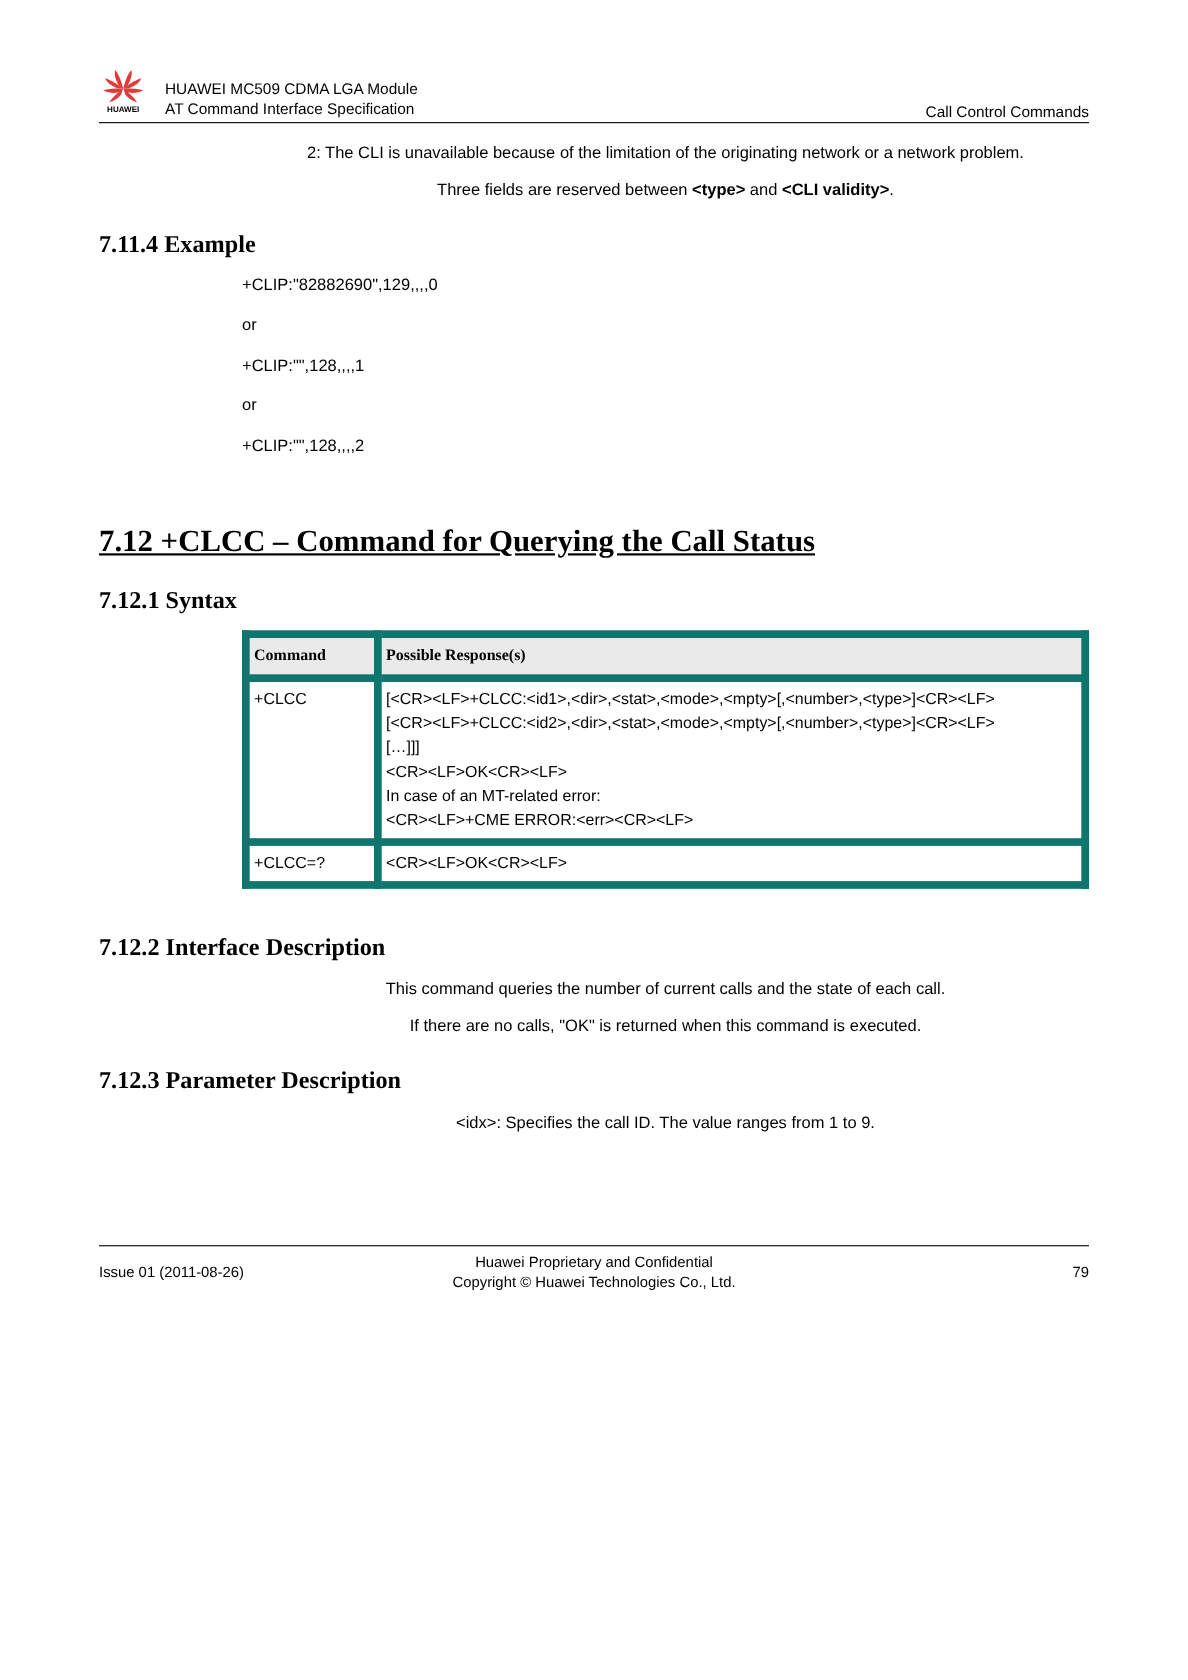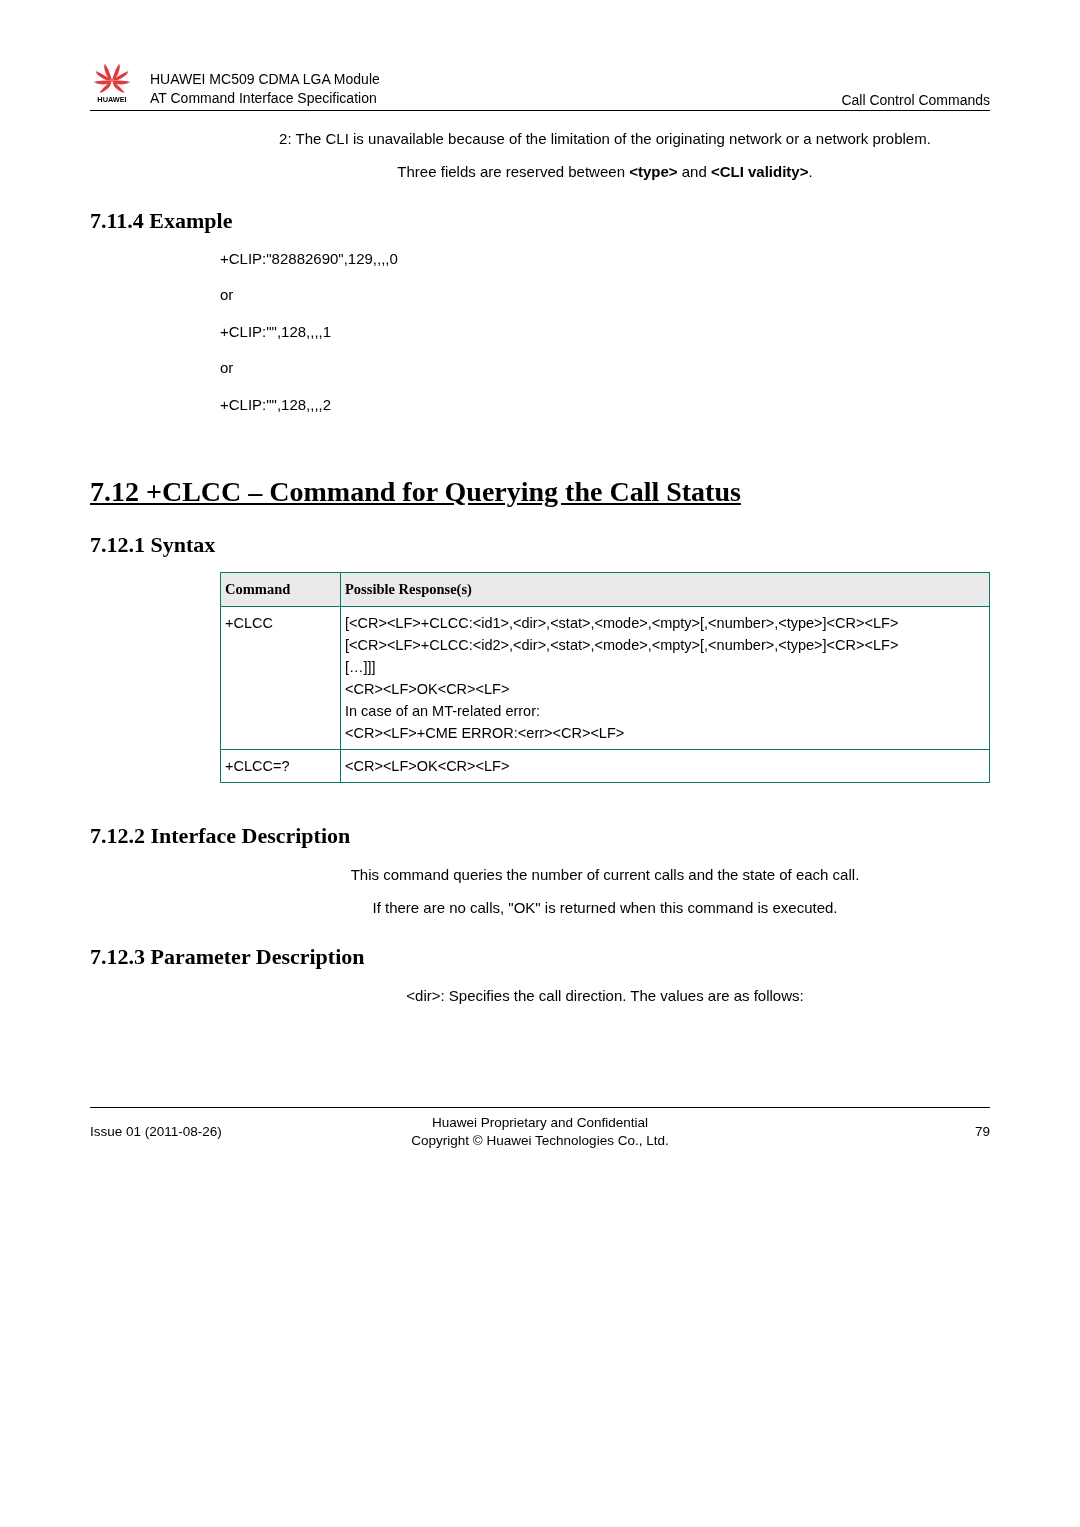--- a/index.html
+++ b/index.html
@@ -62,21 +62,21 @@
       line-height: 1.5;
     }
     .example-block p { margin-bottom: 14px; }
     table.syntax {
       border-collapse: collapse;
       width: calc(100% - 130px);
       margin-left: 130px;
       font-size: 14.5px;
     }
     table.syntax th, table.syntax td {
-      border: 1px solid #0f766e;
+      border: 7px solid #0f766e;
       padding: 8px 4px;
       vertical-align: top;
       text-align: left;
     }
     table.syntax th {
       background: #eaeaea;
       font-family: "Book Antiqua", Palatino, serif;
       font-weight: bold;
     }
     table.syntax td p { margin-bottom: 6px; }
@@ -165,21 +165,21 @@
   </table>
 
 <h3 class="section" style="margin-top:40px">7.12.2 Interface Description</h3>
 <div class="body-content">
   <p>This command queries the number of current calls and the state of each call.</p>
   <p>If there are no calls, "OK" is returned when this command is executed.</p>
 </div>
 
 <h3 class="section">7.12.3 Parameter Description</h3>
 <div class="body-content">
-  <p>&lt;dir&gt;: Specifies the call direction. The values are as follows:</p>
+  <p>&lt;idx&gt;: Specifies the call ID. The value ranges from 1 to 9.</p>
 </div>
 
 <div class="footer">
   <div class="footer-left">Issue 01 (2011-08-26)</div>
   <div class="footer-center">
     <div>Huawei Proprietary and Confidential</div>
     <div>Copyright © Huawei Technologies Co., Ltd.</div>
   </div>
   <div class="footer-right">79</div>
 </div>

